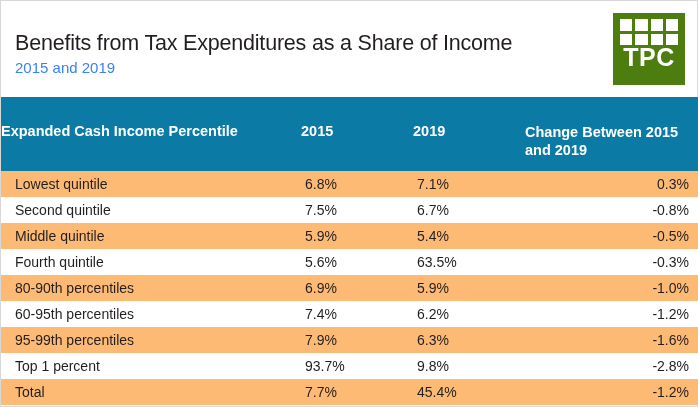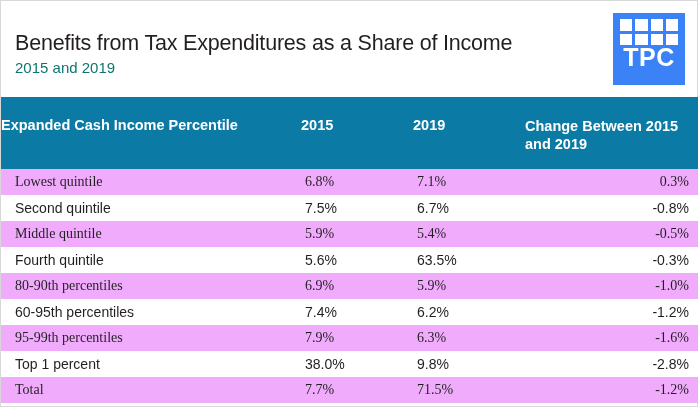--- a/index.html
+++ b/index.html
@@ -38,31 +38,31 @@
     color: #231f20;
     letter-spacing: -0.2px;
     white-space: nowrap;
   }
   .subtitle {
     position: absolute;
     left: 14px;
     top: 58px;
     font-size: 15px;
     font-weight: 400;
-    color: #0f766e;
+    color: #3b82f6;
     white-space: nowrap;
   }
   
   .logo {
     position: absolute;
     right: 14px;
     top: 12px;
     width: 72px;
     height: 72px;
-    background: #3b82f6;
+    background: #4d7c0f;
   }
   .logo .bricks {
     position: absolute;
     left: 0;
     top: 0;
     width: 72px;
     height: 34px;
     display: grid;
     grid-template-columns: repeat(4, 1fr);
     grid-template-rows: repeat(2, 1fr);
@@ -95,38 +95,38 @@
     border-collapse: collapse;
     table-layout: fixed;
   }
   table.data thead th {
     background: #0b7ba5;
     color: #ffffff;
     font-size: 14.5px;
     font-weight: 700;
     text-align: left;
     vertical-align: top;
-    padding: 20px 0 12px 0;
+    padding: 26px 0 12px 0;
     height: 72px;
     box-sizing: border-box;
   }
   th.c0, td.c0 { width: 300px; padding-left: 14px; }
   th.c1, td.c1 { width: 112px; }
   th.c2, td.c2 { width: 112px; }
   th.c3, td.c3 { width: 174px; padding-right: 10px; text-align: right; }
   thead th.c1, thead th.c2 { padding-left: 4px; }
   thead th.c3 { padding-left: 6px; line-height: 1.25; }
   tbody td {
     font-size: 14px;
     color: #231f20;
     height: 26px;
     padding: 0;
     vertical-align: middle;
   }
-  tbody tr.odd td { background: #f0abfc; font-family: Liberation Serif, serif; }
+  tbody tr.odd td { background: #fdba74; }
   tbody tr.even td { background: #ffffff; }
   tbody td.c1, tbody td.c2 { padding-left: 4px; }
   tbody td.c3 { padding-left: 6px; }
 </style>
 </head>
 <body>
 
 <div class="page">
 
   <div class="header">
@@ -195,26 +195,26 @@
         <td class="c3">-1.2%</td>
       </tr>
       <tr class="odd">
         <td class="c0">95-99th percentiles</td>
         <td class="c1">7.9%</td>
         <td class="c2">6.3%</td>
         <td class="c3">-1.6%</td>
       </tr>
       <tr class="even">
         <td class="c0">Top 1 percent</td>
-        <td class="c1">38.0%</td>
+        <td class="c1">93.7%</td>
         <td class="c2">9.8%</td>
         <td class="c3">-2.8%</td>
       </tr>
       <tr class="odd">
         <td class="c0">Total</td>
         <td class="c1">7.7%</td>
-        <td class="c2">71.5%</td>
+        <td class="c2">45.4%</td>
         <td class="c3">-1.2%</td>
       </tr>
     </tbody>
   </table>
 
 </div>
 
 </body></html>

